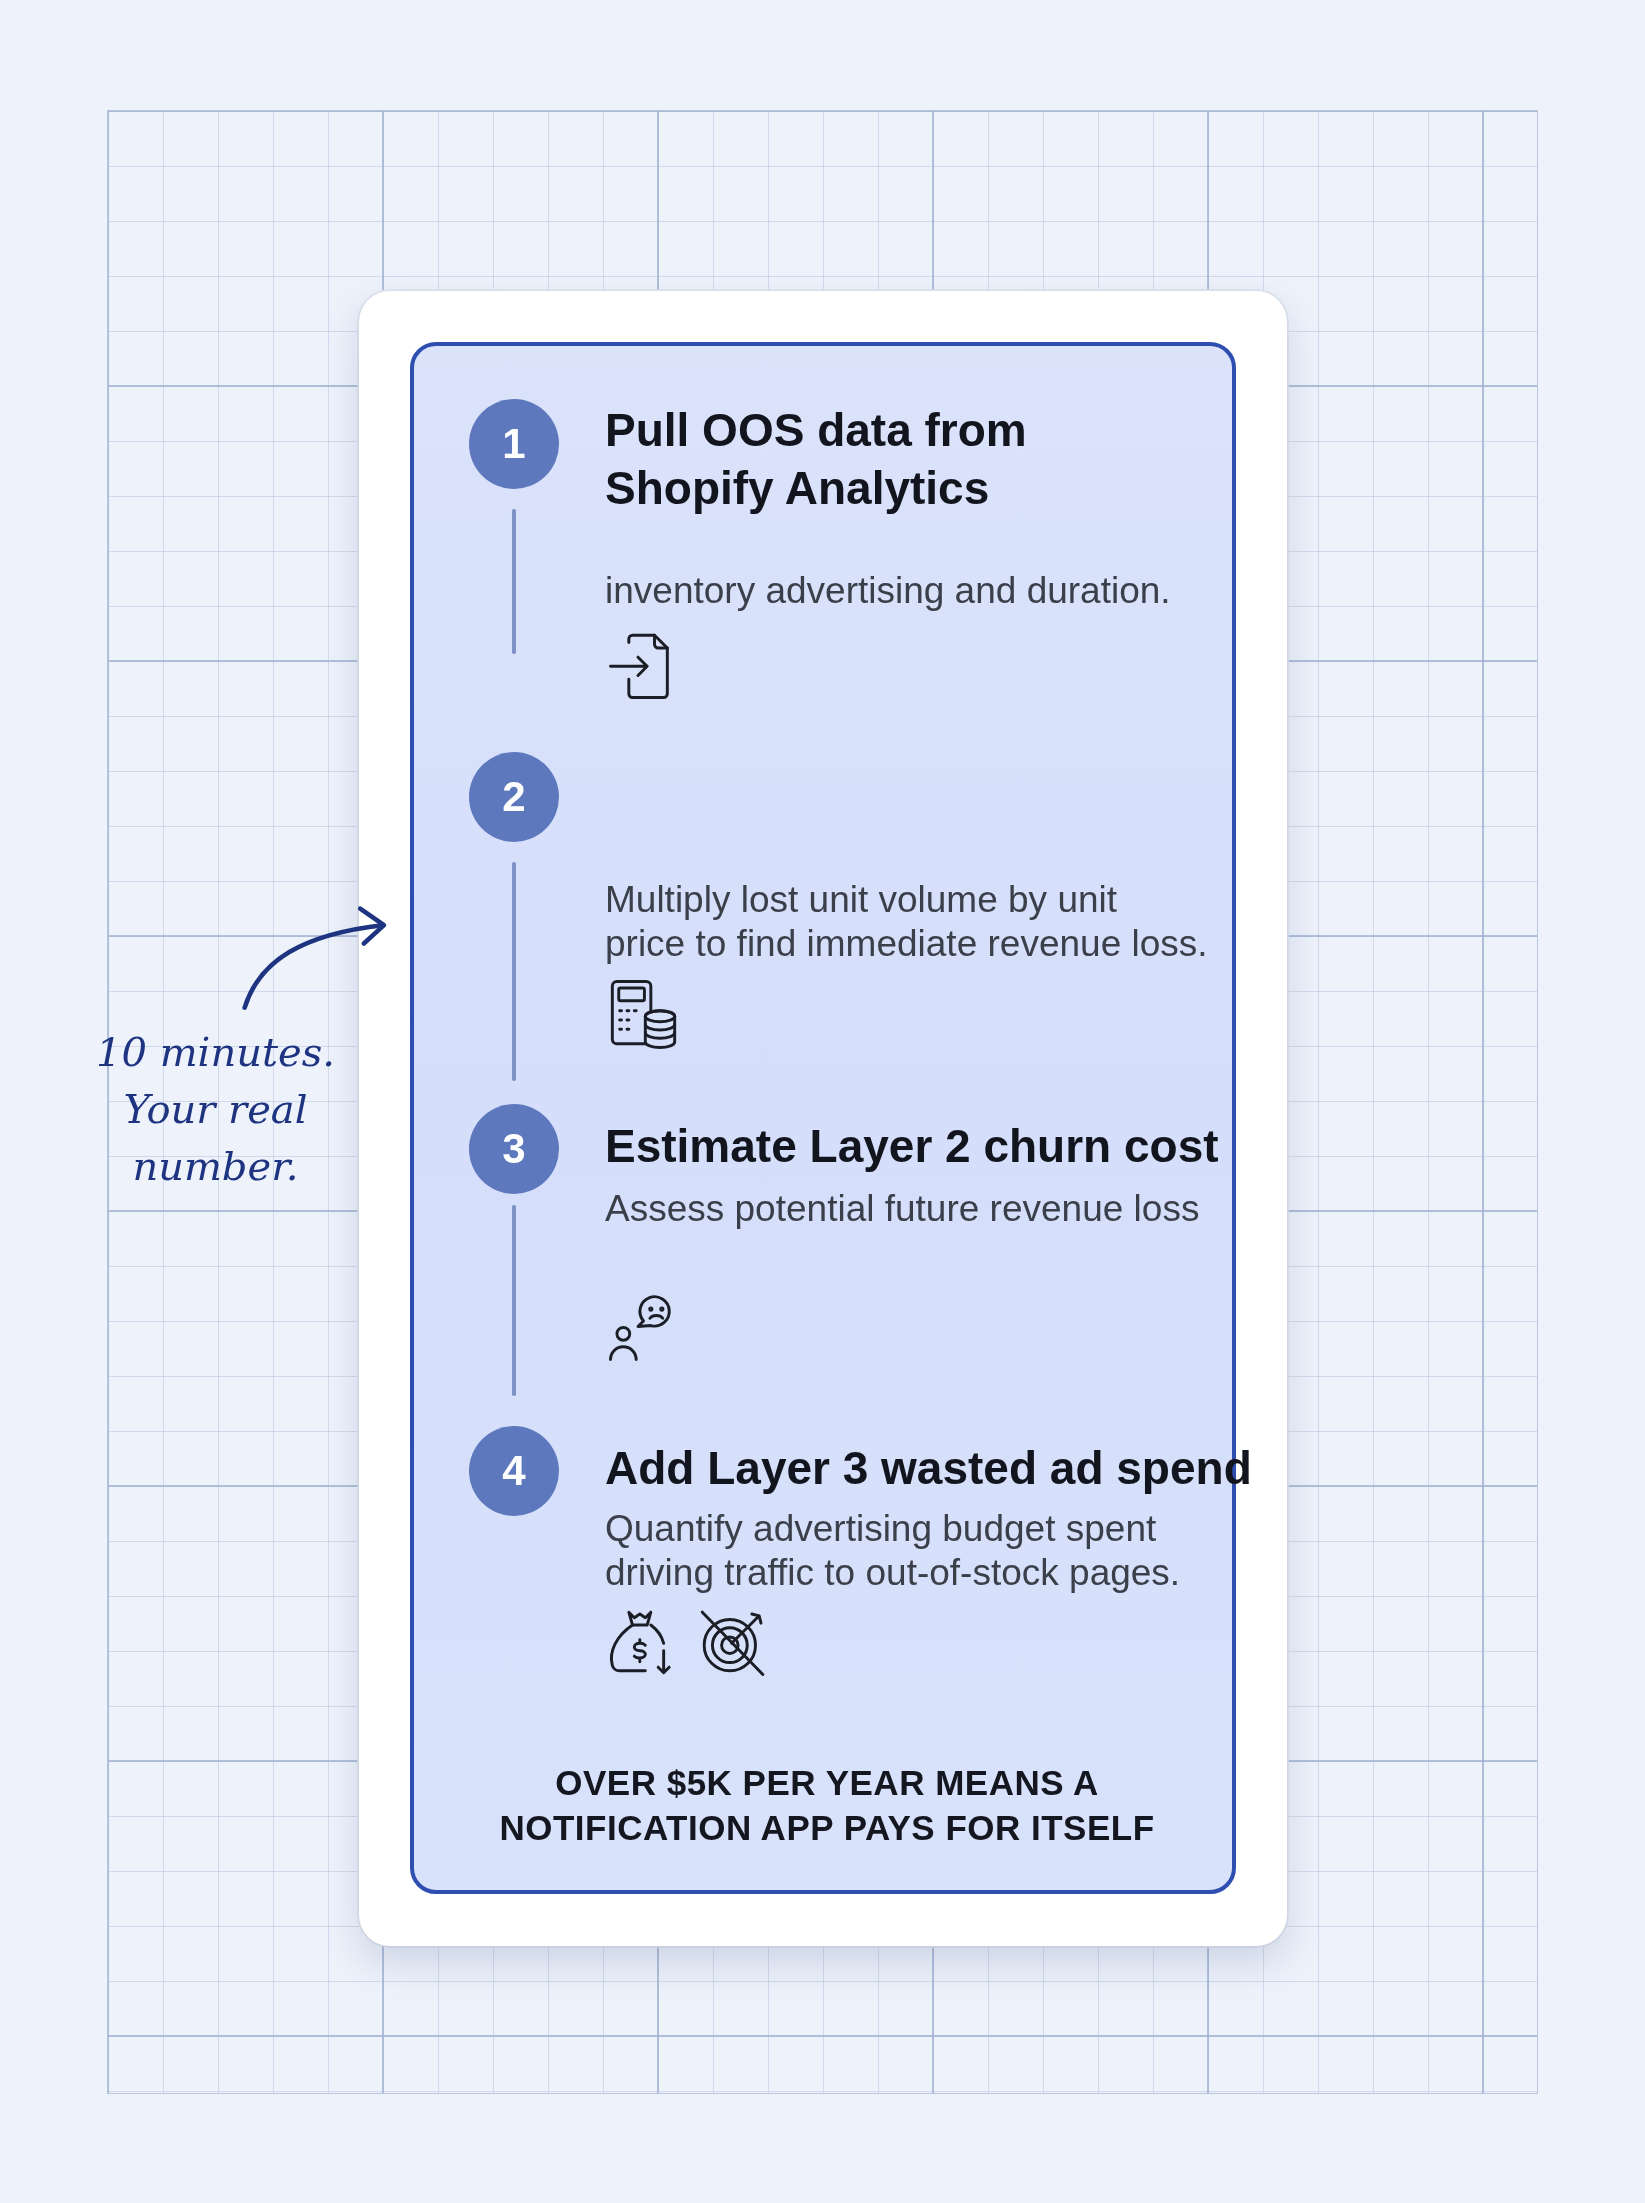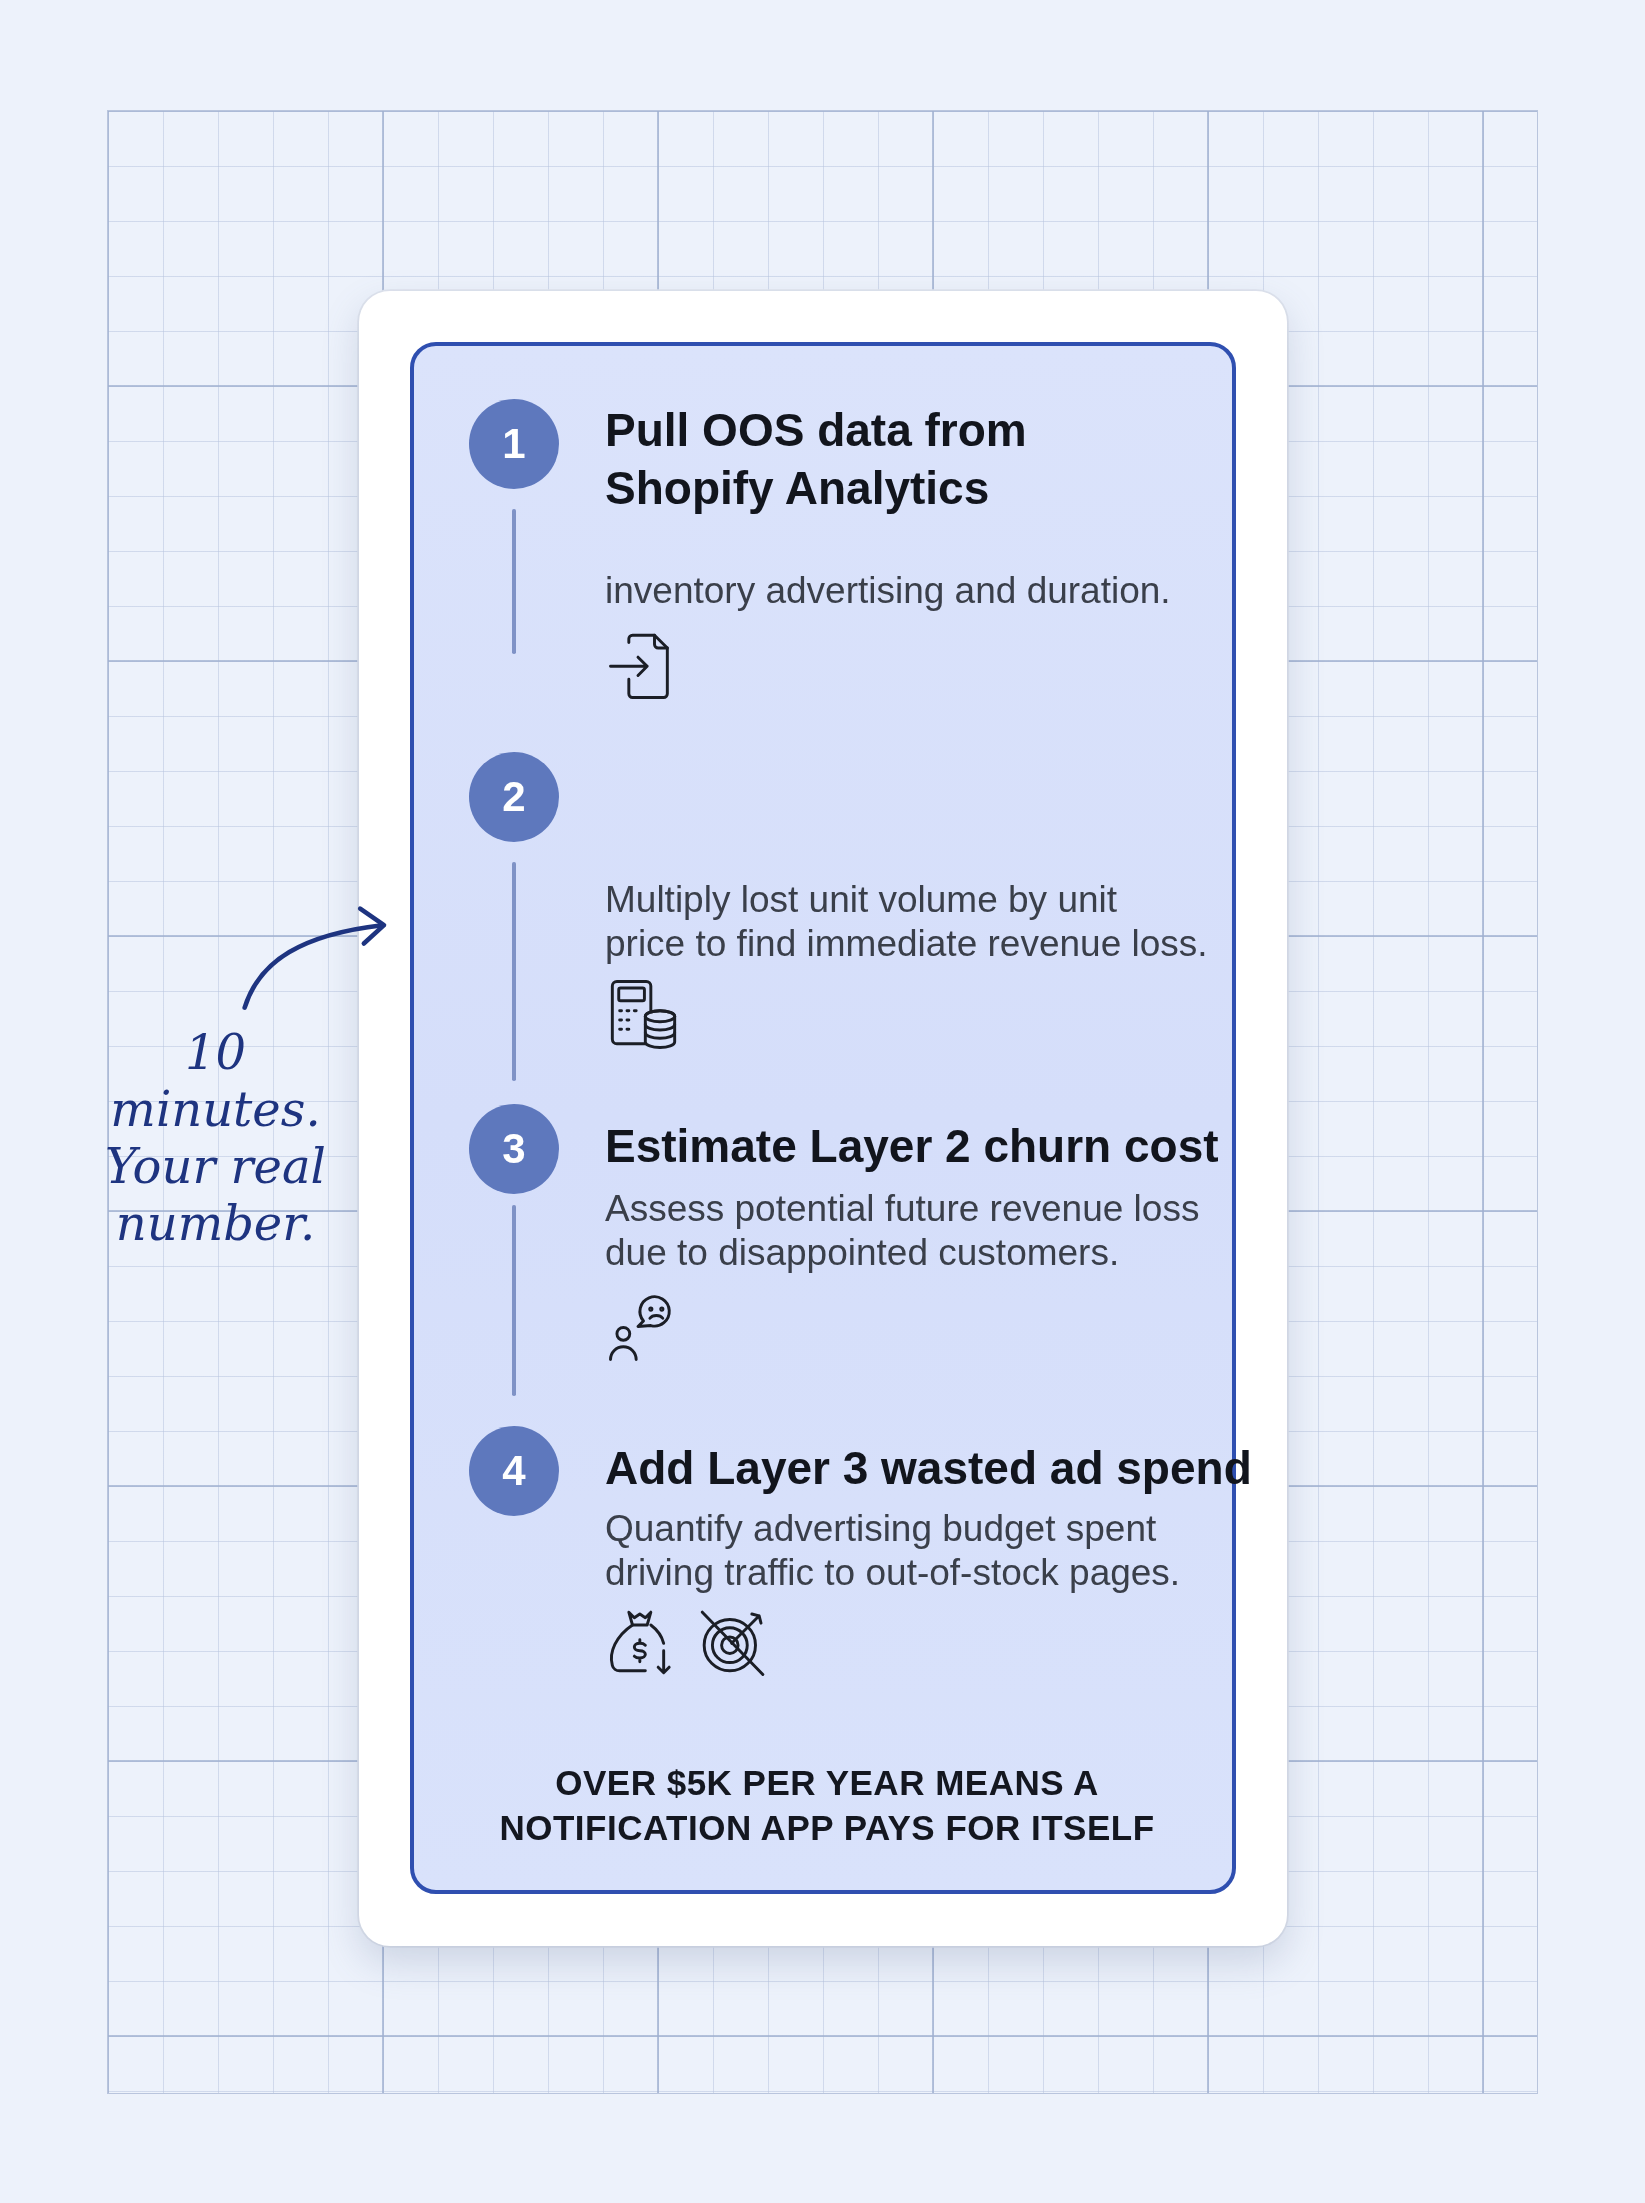--- a/index.html
+++ b/index.html
@@ -53,21 +53,21 @@
   .icons svg { width: 77px; height: 77px; stroke: #1b1e26; fill: none; stroke-width: 3.2; stroke-linecap: round; stroke-linejoin: round; }
   .footer {
     position: absolute; left: 0; right: 0; top: 1414px; text-align: center;
     font-size: 35px; font-weight: 700; line-height: 45px; color: #141720;
     letter-spacing: 0.5px;
   }
   .footer div { margin: 0; padding-left: 8px; }
   .annotation {
     position: absolute; left: 87px; top: 1024px; width: 257px; text-align: center;
     font-family: "DejaVu Serif", serif; font-style: italic;
-    font-size: 48px; line-height: 57px; color: #1e3480;
+    font-size: 40px; line-height: 57px; color: #1e3480;
   }
   .arrow { position: absolute; left: 230px; top: 905px; width: 165px; height: 110px; }
 </style>
 </head>
 <body>
 
 <div class="grid"></div>
 
 <div class="card">
   <div class="panel">
@@ -107,21 +107,21 @@
         </svg>
       </div>
     </div>
 
     <div class="step" style="top:705px;">
       <div class="badge" style="top:53px;">
           <span>3</span>
         </div>
       <div class="connector" style="top:154px;height:191px;"></div>
       <p class="title" style="top:66px;"><span>Estimate Layer 2 churn cost</span></p>
-      <p class="desc" style="top:136px;"><span>Assess potential future revenue loss</span><br><span>due to disappointed customers.</span></p>
+      <p class="desc" style="top:136px;"><span>Assess potential future revenue loss</span><br></p>
       <div class="icons" style="top:237px;">
         <svg viewBox="0 0 84 84">
           <circle cx="20" cy="50" r="7"></circle>
           <path d="M6 78 a14 14 0 0 1 28 0"></path>
           <path d="M36 42 l6 -6 a16 16 0 1 1 8 5 z"></path>
           <circle cx="50" cy="23" r="1.2"></circle>
           <circle cx="62" cy="23" r="1.2"></circle>
           <path d="M49 33 a8 6 0 0 1 14 0"></path>
         </svg>
       </div>

